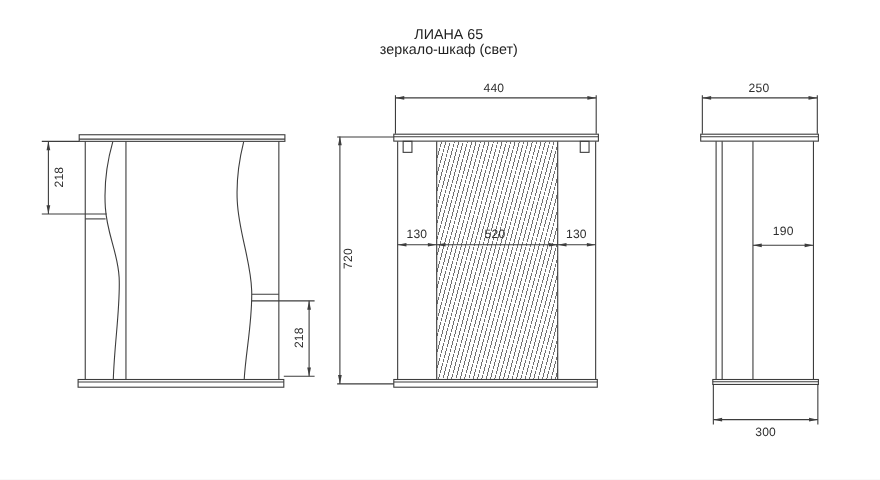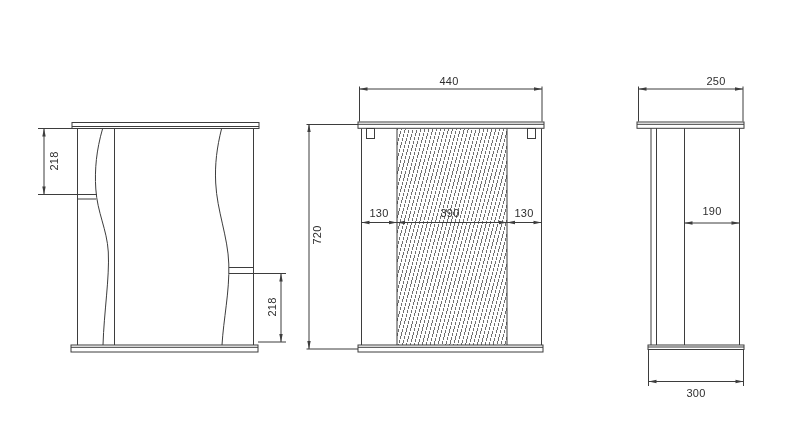--- a/index.html
+++ b/index.html
@@ -42,20 +42,24 @@
     stroke:#3d3d3d;stroke-width:1;fill:none;
   }
   svg.linework rect.bar{fill:#ffffff;}
   svg.linework path.arrow{fill:#3d3d3d;stroke:none;}
 </style>
 </head>
 <body>
 
 <div class="canvas">
 
+  <div class="title-block">
+    <div>ЛИАНА 65</div>
+    <div>зеркало-шкаф (свет)</div>
+  </div>
 
   <div class="mirror-hatch"></div>
 
   <svg class="linework" width="800" height="436" viewBox="0 0 800 436">
 
     <g>
 
       <rect class="bar" x="72" y="122.5" width="187" height="6"></rect>
       <line x1="72" y1="126.5" x2="259" y2="126.5"></line>
 
@@ -164,23 +168,23 @@
         <line x1="648.5" y1="381.5" x2="743.5" y2="381.5"></line>
         <path class="arrow" d="M648.5,381.5 L656.5,379.8 L656.5,383.2 Z"></path>
         <path class="arrow" d="M743.5,381.5 L735.5,379.8 L735.5,383.2 Z"></path>
       </g>
     </g>
   </svg>
 
   <span class="dim-label" style="left:449px;top:81px">440</span>
   <span class="dim-label rot" style="left:317px;top:235px">720</span>
   <span class="dim-label" style="left:379px;top:213px">130</span>
-  <span class="dim-label" style="left:450px;top:213px">390</span>
+  <span class="dim-label" style="left:450px;top:213px">520</span>
   <span class="dim-label" style="left:524px;top:213px">130</span>
 
   <span class="dim-label rot" style="left:54px;top:161px">218</span>
   <span class="dim-label rot" style="left:271.5px;top:307px">218</span>
 
-  <span class="dim-label" style="left:716px;top:81px">250</span>
+  <span class="dim-label" style="left:690px;top:81px">250</span>
   <span class="dim-label" style="left:712px;top:211px">190</span>
   <span class="dim-label" style="left:696px;top:392.5px">300</span>
 
 </div>
 
 </body></html>

